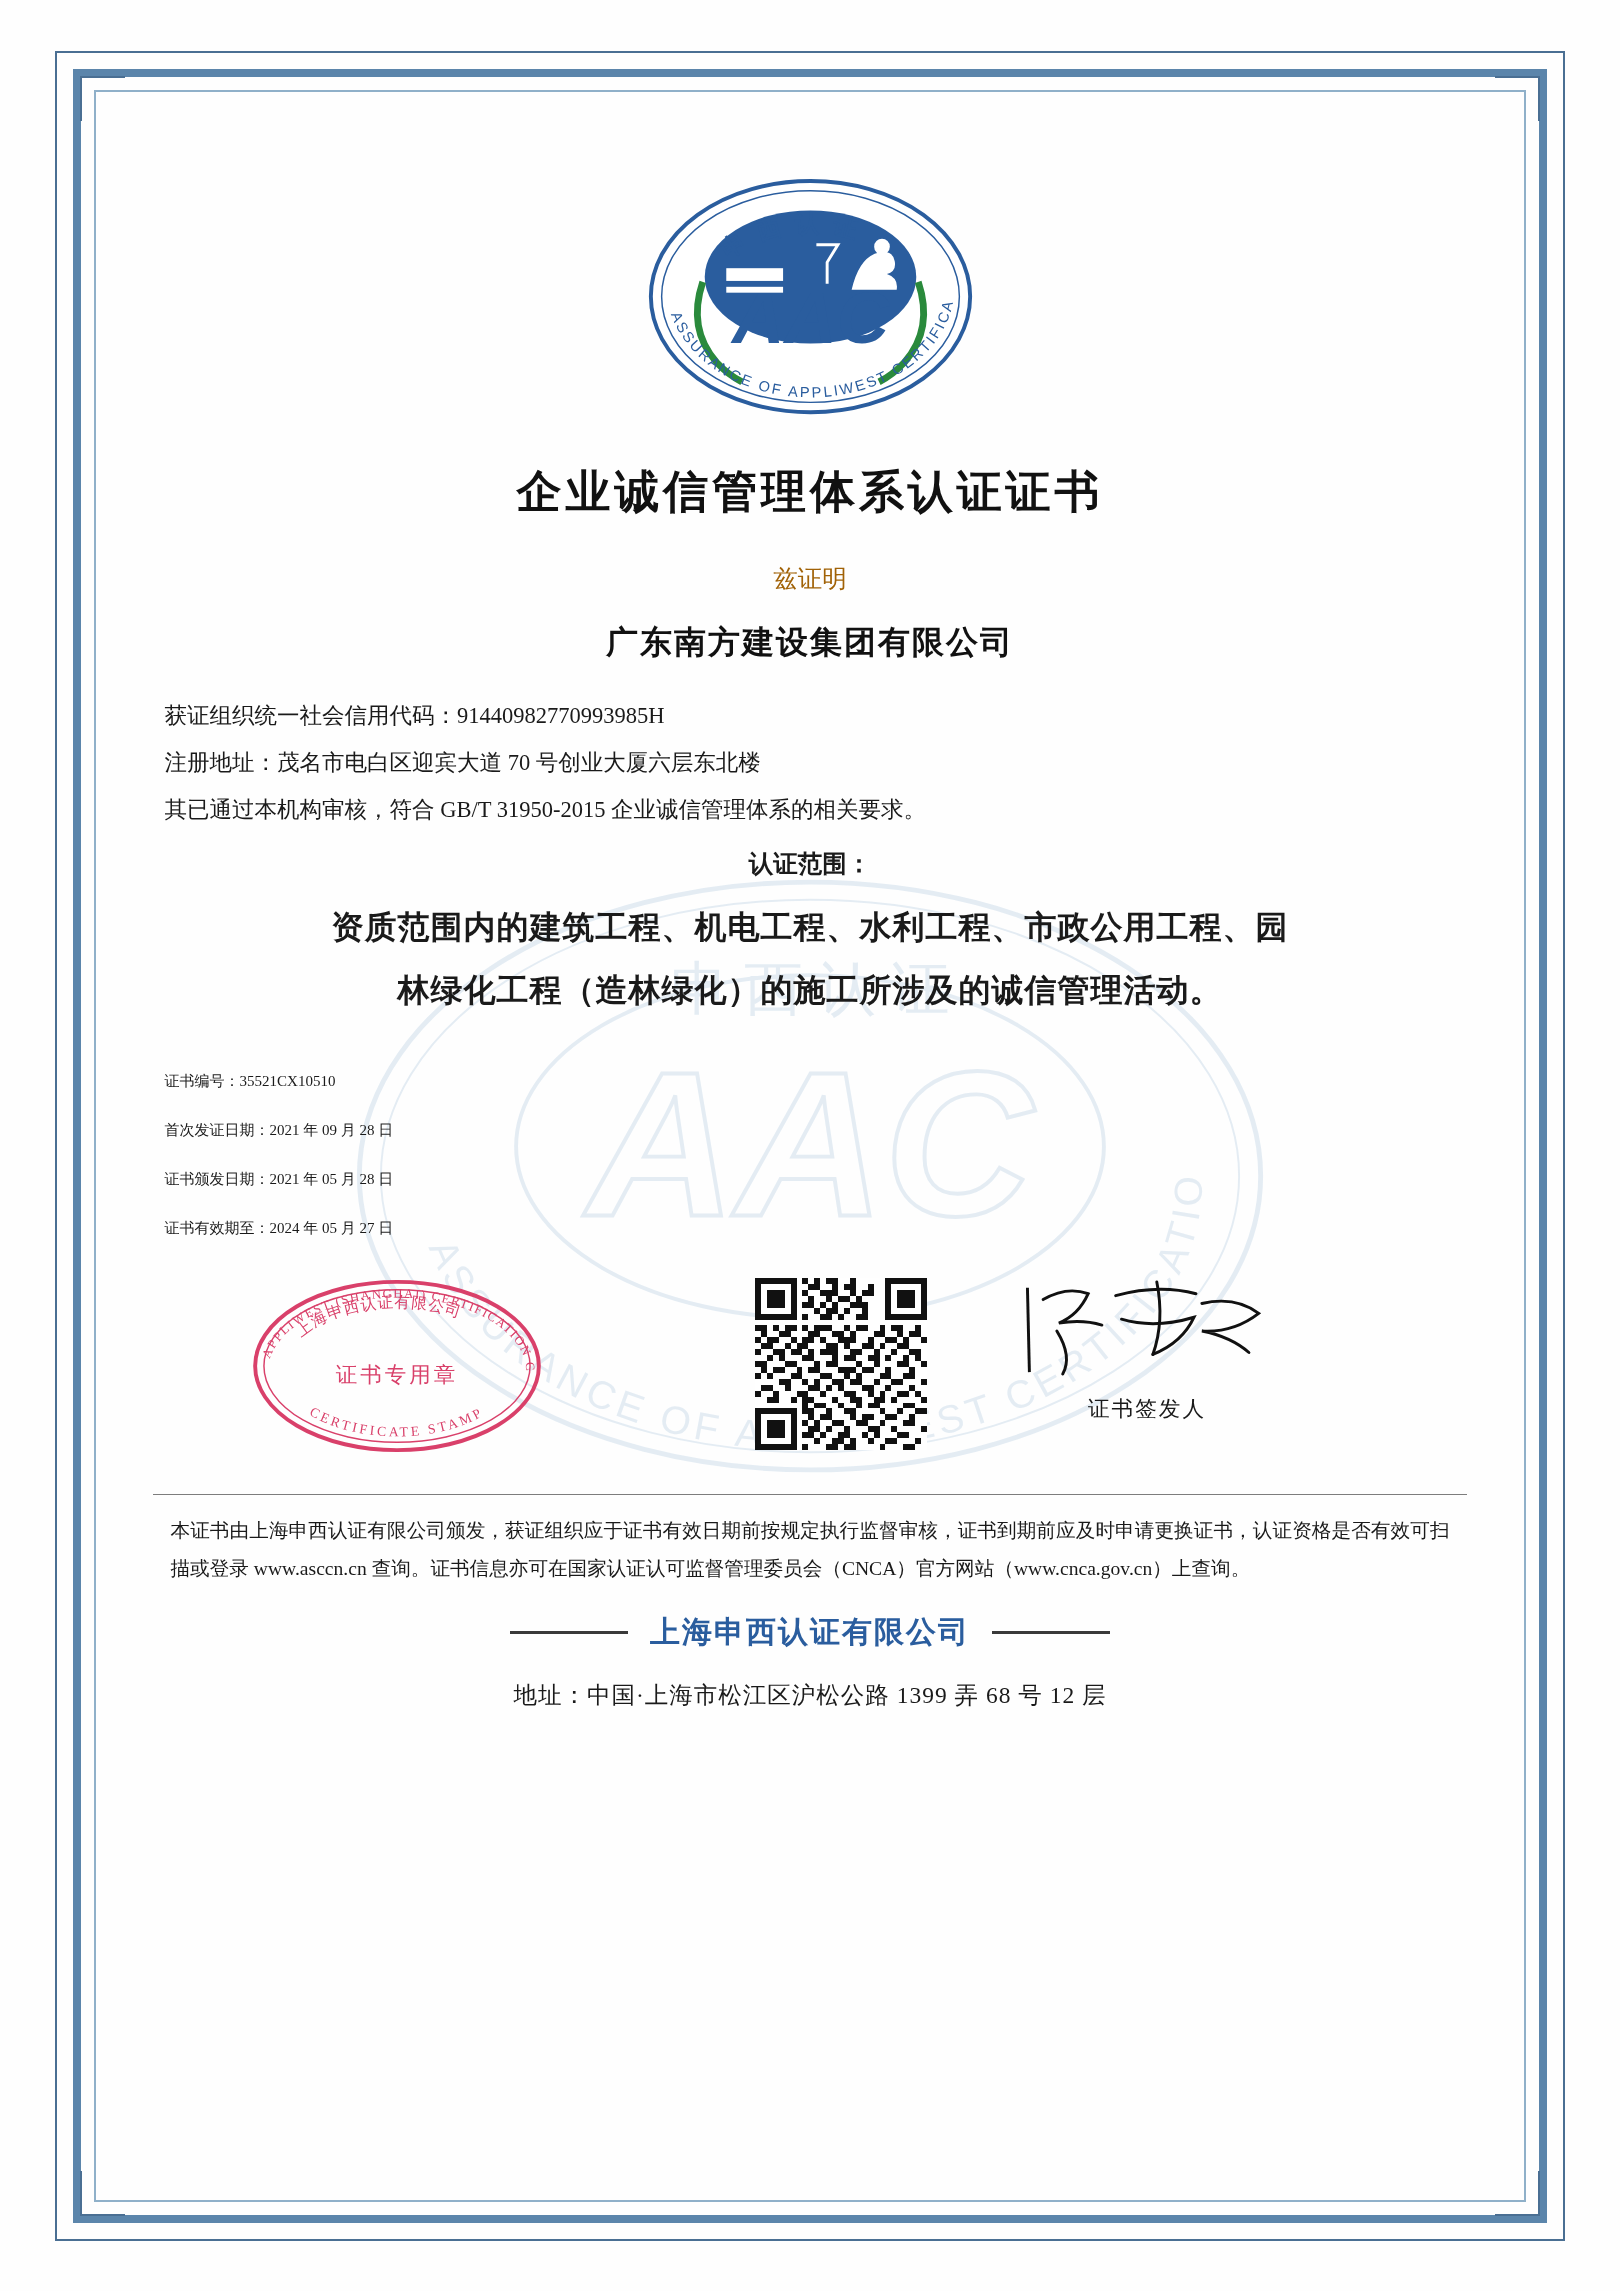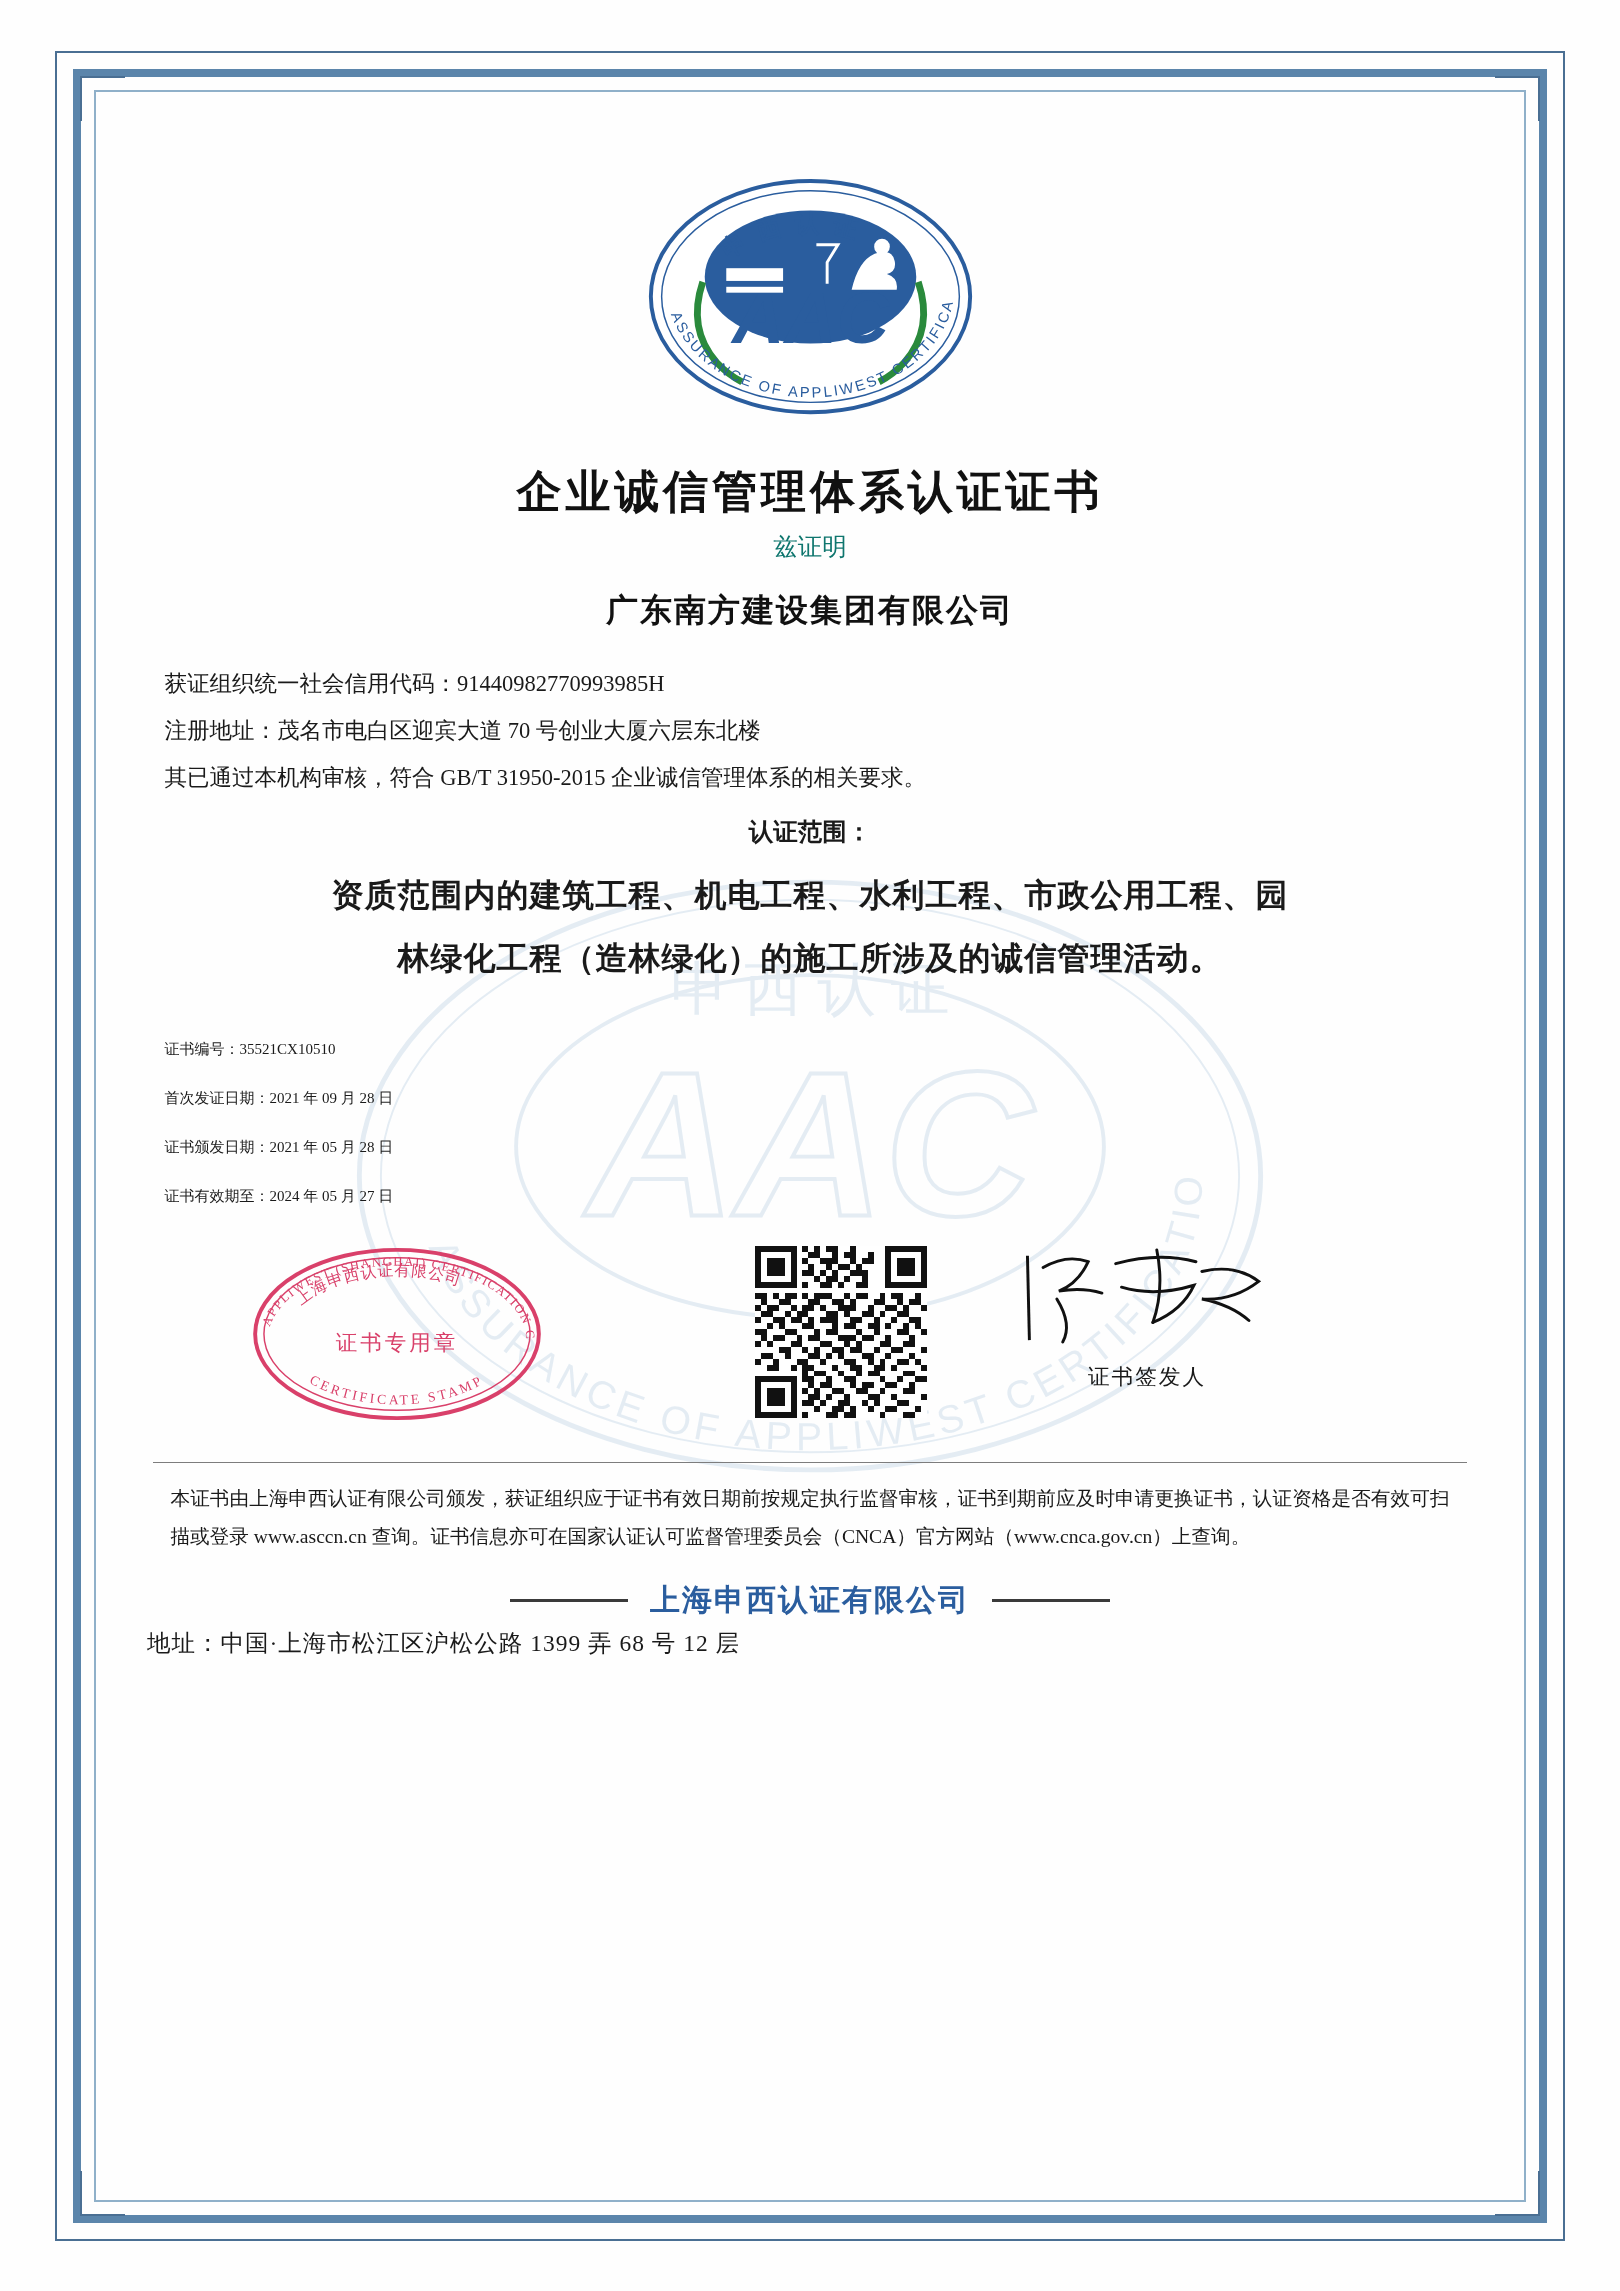--- a/index.html
+++ b/index.html
@@ -88,22 +88,22 @@
     font-size: 45px;
     font-weight: bold;
     letter-spacing: 3.9px;
     color: #111;
     margin-top: 33px;
     font-family: "Liberation Serif", serif;
   }
   .zizhengming {
     text-align: center;
     font-size: 24.5px;
-    margin-top: 8px;
-    color: #0f766e;
+    margin-top: 40px;
+    color: #a16207;
   }
   .company {
     text-align: center;
     font-size: 32px;
     font-weight: bold;
     margin-top: 25.5px;
     letter-spacing: 2px;
     color: #111;
   }
 
@@ -206,23 +206,23 @@
     height: 2.9px;
     background: #3a3a3a;
   }
   .issuer-name {
     font-size: 30px;
     font-weight: bold;
     color: #2a5d9e;
     letter-spacing: 2px;
   }
   .addr {
-    text-align: left;
+    text-align: center;
     font-size: 23.5px;
-    margin-top: 6px;
+    margin-top: 26px;
     letter-spacing: 1px;
   }
 </style>
 </head>
 <body>
 
 <div class="page">
 
   <div class="frame-outer"></div>
   <div class="frame-inner"></div>

